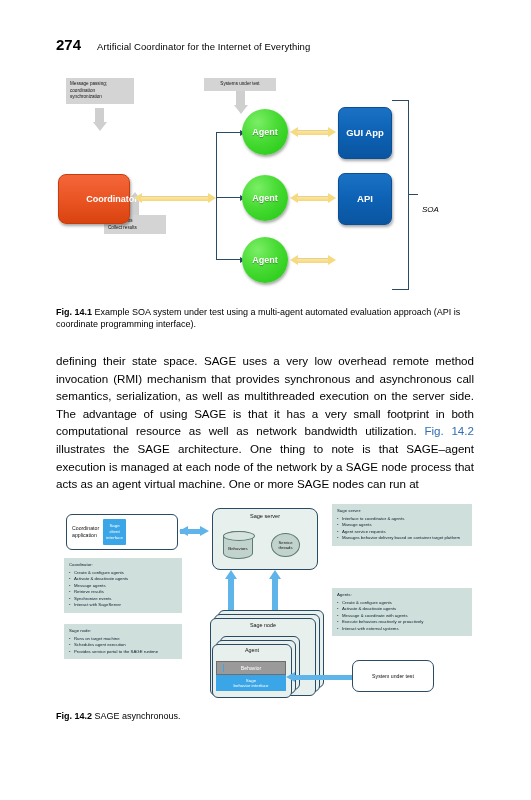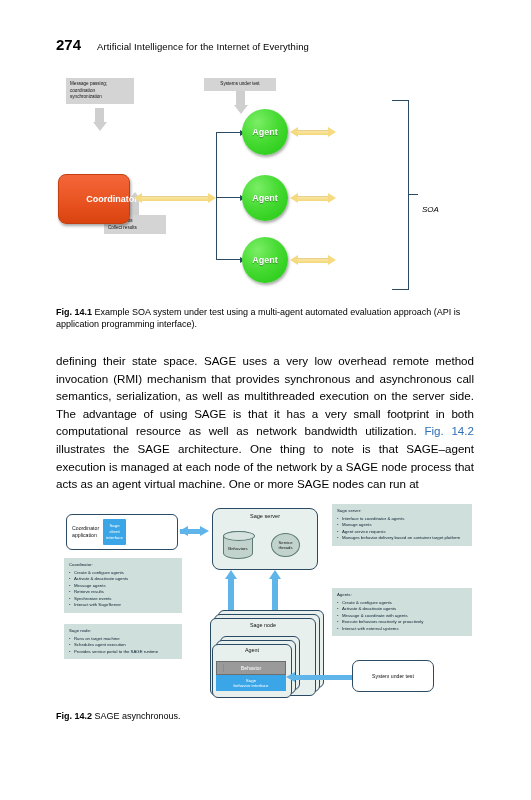--- a/index.html
+++ b/index.html
@@ -161,21 +161,21 @@
   .barrow .bbar { position:absolute; background:#5fb4ea; }
   .barrow .bhead { position:absolute; width:0;height:0; }
 </style>
 </head>
 <body>
 
 <div class="page">
 
   <div class="runhead">
     <span class="folio">274</span>
-    <span class="title">Artificial Intelligence for the Internet of Everything</span>
+    <span class="title">Artificial Coordinator for the Internet of Everything</span>
   </div>
 
   <div class="fig1">
 
     <div class="callout" style="left:10px; top:8px; width:68px;">Message passing;
 coordination
 synchronization</div>
     <div class="gray-stem" style="left:39px; top:38px; width:9px; height:14px;"></div>
     <div class="gray-head" style="left:36.5px; top:52px; border-top:9px solid #cfcfcf;"></div>
 
@@ -225,31 +225,37 @@
       <div class="hl"></div>
         <div class="bar"></div>
         <div class="hr"></div>
     </div>
     <div class="yarrow" style="left:234px; top:185px; width:46px;">
       <div class="hl"></div>
         <div class="bar"></div>
         <div class="hr"></div>
     </div>
 
+    <div class="node-box" style="left:282px; top:37px;">
+      <span>GUI App</span>
+    </div>
+    <div class="node-box" style="left:282px; top:103px;">
+      <span>API</span>
+    </div>
 
     <div class="conn" style="left:352px; top:30px; width:1.2px; height:190px; background:#2b4a63;"></div>
     <div class="conn" style="left:336px; top:30px; width:17px; height:1.2px; background:#2b4a63;"></div>
     <div class="conn" style="left:336px; top:219px; width:17px; height:1.2px; background:#2b4a63;"></div>
     <div class="conn" style="left:352px; top:124px; width:10px; height:1.2px; background:#2b4a63;"></div>
     <div class="soa-label" style="left:366px; top:135px;font-style:italic;">SOA</div>
   </div>
 
   <div class="caption" style="left:56px; top:306px;">
     <b>Fig. 14.1</b>
-    <span>Example SOA system under test using a multi-agent automated evaluation approach (API is application programming interface).</span>
+    <span>Example SOA system under test using a multi-agent automated evaluation approach (API is coordinate programming interface).</span>
   </div>
 
   <p class="body">
     <span>defining their state space. SAGE uses a very low overhead remote method invocation (RMI) mechanism that provides synchronous and asynchronous call semantics, serialization, as well as multithreaded execution on the server side. The advantage of using SAGE is that it has a very small footprint in both computational resource as well as network bandwidth utilization. </span><a class="link">Fig. 14.2</a><span> illustrates the SAGE architecture. One thing to note is that SAGE–agent execution is managed at each node of the network by a SAGE node process that acts as an agent virtual machine. One or more SAGE nodes can run at</span>
   </p>
 
   <div class="fig2">
 
     <div class="coord-app" style="left:10px; top:14px; width:112px; height:36px;">
       <span class="lbl" style="white-space:pre-line;">Coordinator

